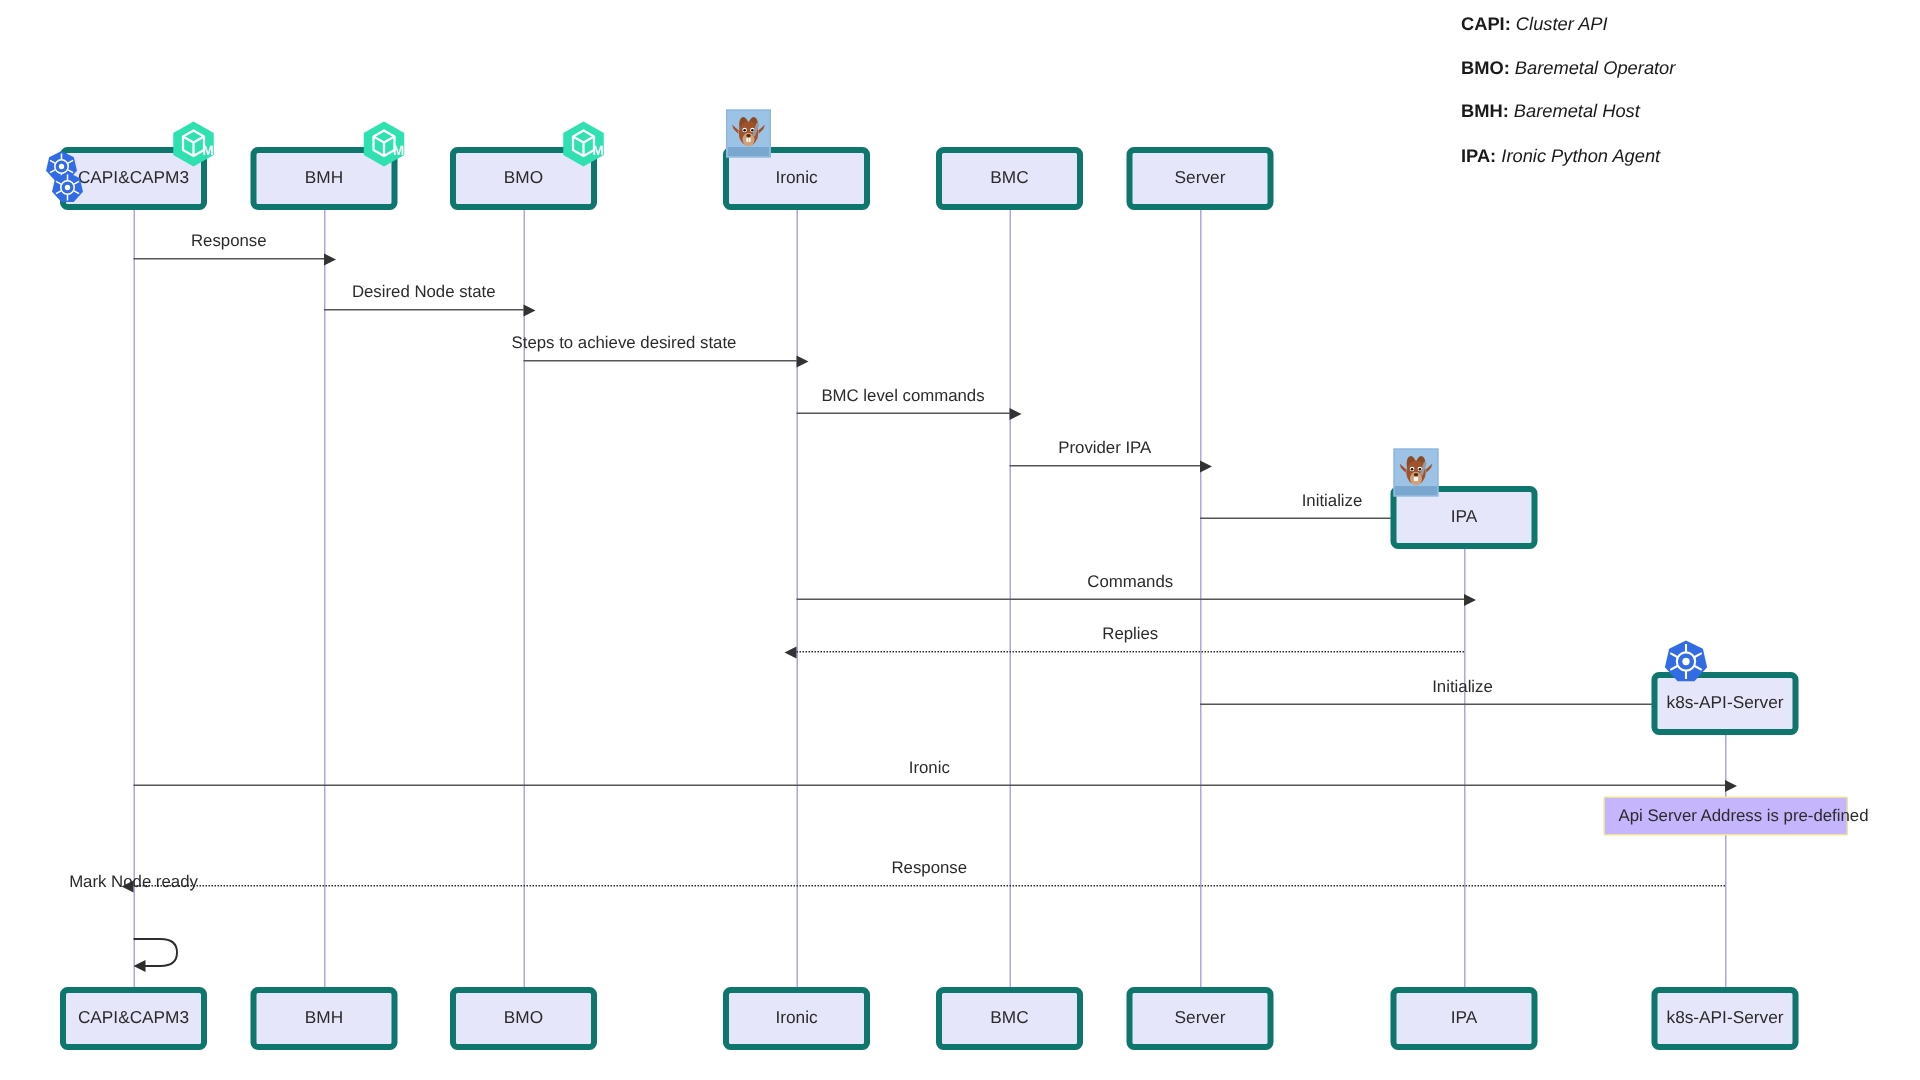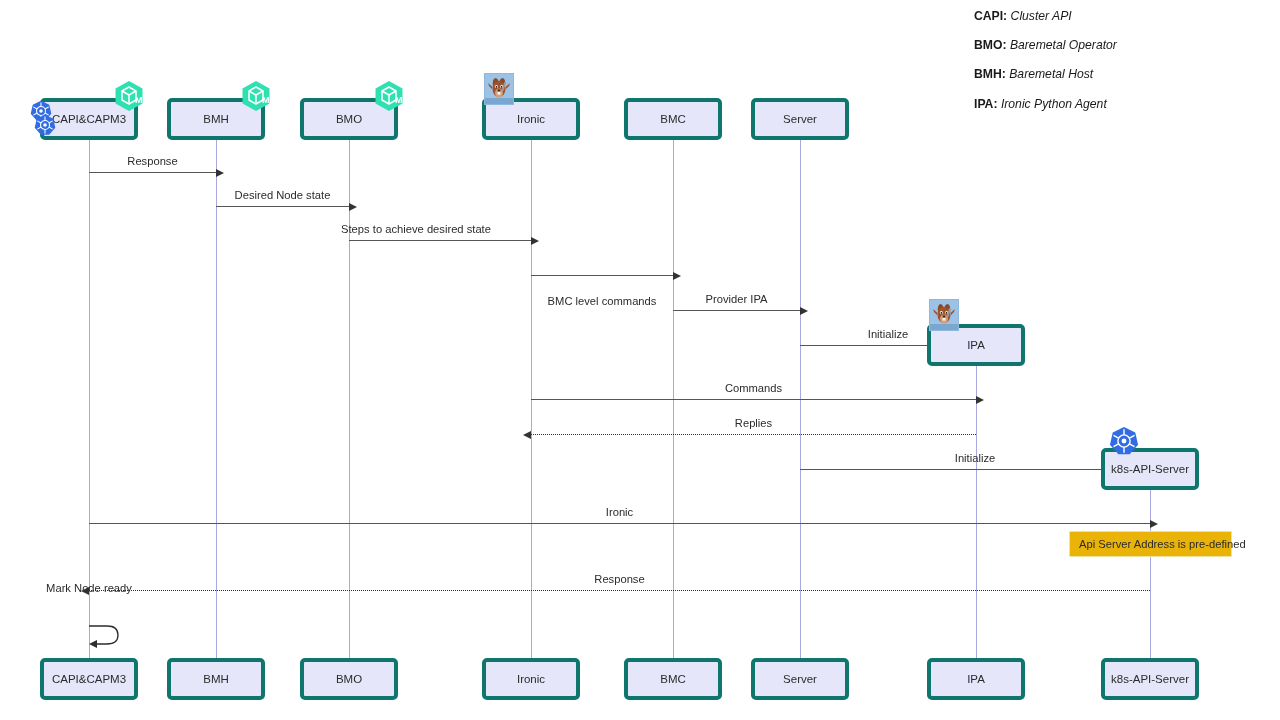--- a/index.html
+++ b/index.html
@@ -123,21 +123,21 @@
 
   
   .selfloop {
     position: absolute;
   }
 
   
   .note {
     position: absolute;
     box-sizing: border-box;
-    background: #eab308;
+    background: #c4b5fd;
     border: 1px solid #f0e49a;
     font-size: 11.2px;
     color: #2b2b2b;
     padding: 6px 9px;
     white-space: nowrap;
     border-radius: 1px;
   }
 
   
   .icon-wrap {
@@ -199,21 +199,21 @@
         <div class="arrowhead right"></div>
       </div>
       <div class="msg-label" style="left: 282.5px; top: 189px;">Desired Node state</div>
       <div class="msg" style="left: 349px; top: 240px; width: 182px;">
         <div class="arrowhead right"></div>
       </div>
       <div class="msg-label" style="left: 416px; top: 223px;">Steps to achieve desired state</div>
       <div class="msg" style="left: 531px; top: 275px; width: 142px;">
         <div class="arrowhead right"></div>
       </div>
-      <div class="msg-label" style="left: 602px; top: 258px; margin-top: 37px;">BMC level commands</div>
+      <div class="msg-label" style="left: 602px; top: 258px;">BMC level commands</div>
       <div class="msg" style="left: 673px; top: 310px; width: 127px;">
         <div class="arrowhead right"></div>
       </div>
       <div class="msg-label" style="left: 736.5px; top: 293px;">Provider IPA</div>
       <div class="msg" style="left: 800px; top: 345px; width: 176px;">
         <div class="arrowhead right"></div>
       </div>
       <div class="msg-label" style="left: 888px; top: 328px;">Initialize</div>
       <div class="msg" style="left: 531px; top: 399px; width: 445px;">
         <div class="arrowhead right"></div>

